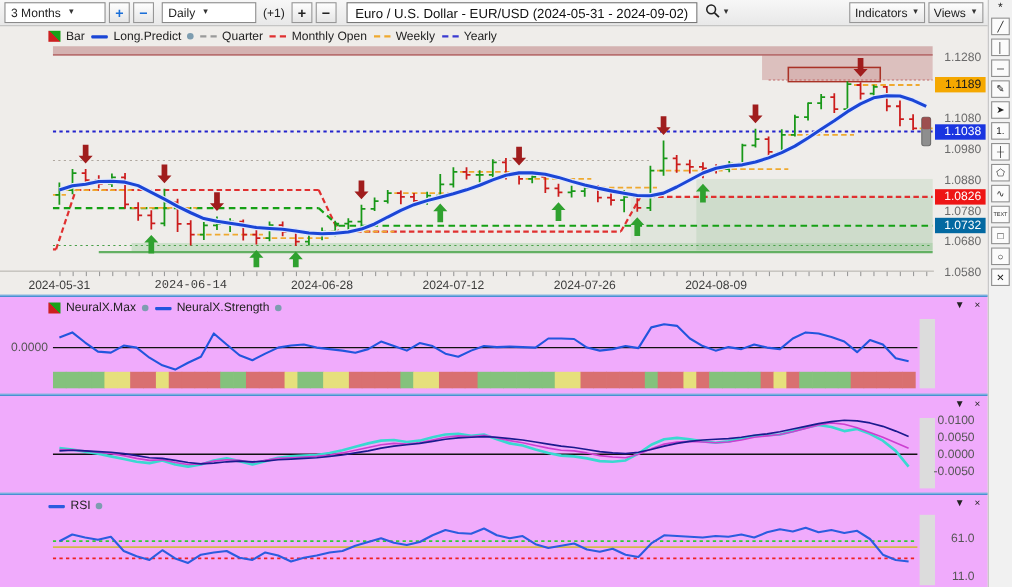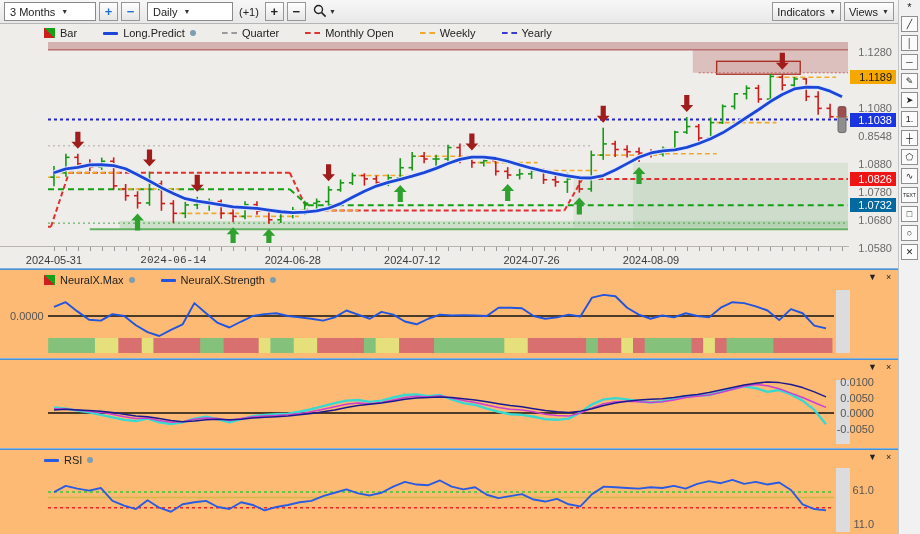--- a/index.html
+++ b/index.html
@@ -12,41 +12,41 @@
   .tb-btn{height:19px;min-width:19px;border:1px solid #979797;background:linear-gradient(#fefefe,#e6e6e6);font-size:13px;font-weight:bold;display:flex;align-items:center;justify-content:center;color:#222;padding:0 4px;cursor:default}
   .tb-btn.blue{color:#1b6fd8}
   .tb-label{font-size:11px;color:#222;padding:0 3px}
   .tb-title{height:19px;background:#fff;border:1px solid #777;font-size:12px;padding:0 7px;display:flex;align-items:center;white-space:nowrap;color:#111;margin-left:6px}
   .search-wrap{display:flex;align-items:center;gap:2px;margin-left:4px}
   .arr-sm{font-size:7px;color:#333}
   .tb-right{margin-left:auto;display:flex;gap:3px}
   .tb-btn.wide{font-weight:normal;font-size:11px;gap:4px}
   .content-col{position:absolute;left:0;top:0;width:898px;height:534px}
   .main-region{position:absolute;left:0;top:24px;width:898px;height:244px;background:#efedea}
-  .legend-row{position:absolute;left:44px;top:1px;height:16px;display:flex;gap:26px;align-items:center;font-size:11px;color:#222;white-space:nowrap}
+  .legend-row{position:absolute;left:44px;top:1px;height:16px;display:flex;gap:6px;align-items:center;font-size:11px;color:#222;white-space:nowrap}
   .li{display:flex;align-items:center;gap:5px}
   .li .dot{width:6px;height:6px;border-radius:50%;background:#7d9db0;display:inline-block}
   #svg-main{position:absolute;left:48px;top:18px;background:transparent}
   .yaxis{position:absolute;left:849px;top:18px;width:48px;height:242px;font-size:11px;color:#6a6a6a}
   .yaxis .pl{position:absolute;right:5px;white-space:nowrap}
   .yaxis .badge{position:absolute;left:1px;right:1px;text-align:right;padding:1px 4px 0 0;font-weight:normal;font-size:11px;height:14px;line-height:13px}
   .xaxis{position:absolute;left:0;top:222px;width:849px;height:22px;border-top:1px solid #b8b5b0;color:#3c3c3c}
   .xaxis .tick{position:absolute;top:0;width:1px;height:4px;background:#9a9a9a}
   .xaxis .xl{position:absolute;top:7px;transform:translateX(-50%);white-space:nowrap}
   .sep{position:absolute;left:0;width:898px;height:2px;background:#4a90d2;border-top:1px solid #7fb2e0}
   .s1{top:268px}.s2{top:358px}.s3{top:448px}
-  .panel{position:absolute;left:0;width:898px;background:#fdba74}
+  .panel{position:absolute;left:0;width:898px;background:#f0abfc}
   .p2{top:270px;height:88px}.p3{top:360px;height:88px}.p4{top:450px;height:84px}
   .panel .legend-row{left:44px;top:2px}
   .panel svg{position:absolute;left:48px}
   .pctrl{position:absolute;top:2px;left:868px;font-size:9px;color:#222;display:flex;gap:9px}
   .pctrl span{cursor:default}
   .axis-left{position:absolute;left:10px;font-size:11px;color:#555}
   .axis-labels{position:absolute;left:852px;top:0;width:46px;height:100%;font-size:11px;color:#555}
-  .axis-labels span{position:absolute;right:24px;white-space:nowrap}
+  .axis-labels span{position:absolute;right:12px;white-space:nowrap}
   .rail{position:absolute;right:0;top:0;width:22px;height:534px;background:#f1f1f1;border-left:1px solid #c4c4c4;display:flex;flex-direction:column;align-items:center;padding-top:1px;gap:3px}
   .rail .tool{width:17px;height:16px;border:1px solid #8f8f8f;background:#fbfbfb;font-size:9px;line-height:1;display:flex;align-items:center;justify-content:center;color:#222;cursor:default}
   .rail .tool.first{border:none;background:none;font-size:11px;height:12px}
   .rail .tool.txt{font-size:5px;letter-spacing:0}
 </style>
 </head>
 <body>
 
 <div class="content-col">
 
@@ -57,20 +57,21 @@
     </div>
     <button class="tb-btn blue">+</button>
     <button class="tb-btn blue">−</button>
     <div class="tb-select w86" style="margin-left:4px">
       <span>Daily</span>
       <span class="arr">▼</span>
     </div>
     <span class="tb-label">(+1)</span>
     <button class="tb-btn">+</button>
     <button class="tb-btn">−</button>
+    <div class="tb-title">Euro / U.S. Dollar - EUR/USD (2024-05-31 - 2024-09-02)</div>
     <div class="search-wrap">
       <span>
         <svg width="14" height="14" viewBox="0 0 14 14">
             <circle cx="5.5" cy="5.5" r="4" fill="none" stroke="#222" stroke-width="1.4"></circle>
             <line x1="8.6" y1="8.6" x2="12.6" y2="12.6" stroke="#222" stroke-width="1.6"></line>
           </svg>
       </span>
       <span class="arr-sm">▼</span>
     </div>
     <div class="tb-right">
@@ -502,21 +503,21 @@
         <path d="M 349.63880597014924 160.01253481894148 L 354.8388059701493 160.01253481894148 L 354.8388059701493 150.01253481894148 L 358.63880597014924 150.01253481894148 L 352.23880597014926 143.01253481894148 L 345.8388059701493 150.01253481894148 L 349.63880597014924 150.01253481894148 Z" fill="#2fa12f"></path>
         <path d="M 457.10149253731345 158.89275766016723 L 462.3014925373135 158.89275766016723 L 462.3014925373135 148.89275766016723 L 466.10149253731345 148.89275766016723 L 459.70149253731347 141.89275766016723 L 453.3014925373135 148.89275766016723 L 457.10149253731345 148.89275766016723 Z" fill="#2fa12f"></path>
         <path d="M 528.7432835820896 172.61002785515308 L 533.9432835820896 172.61002785515308 L 533.9432835820896 162.61002785515308 L 537.7432835820896 162.61002785515308 L 531.3432835820896 155.61002785515308 L 524.9432835820896 162.61002785515308 L 528.7432835820896 162.61002785515308 Z" fill="#2fa12f"></path>
         <path d="M 588.4447761194031 142.0961002785516 L 593.6447761194031 142.0961002785516 L 593.6447761194031 132.0961002785516 L 597.4447761194031 132.0961002785516 L 591.0447761194031 125.09610027855159 L 584.6447761194031 132.0961002785516 L 588.4447761194031 132.0961002785516 Z" fill="#2fa12f"></path>
         <rect x="790" y="64.54456824512566" width="8" height="26" rx="2" fill="#8e8e8e" stroke="#6d6d6d"></rect>
         <rect x="790" y="64.54456824512566" width="8" height="11" rx="2" fill="#a23a3a" opacity="0.75"></rect>
       </svg>
     <div class="yaxis" id="yaxis-main">
         <span class="pl" style="top: 3.79805px;">1.1280</span>
         <span class="pl" style="top: 59.7869px;">1.1080</span>
-        <span class="pl" style="top: 87.7813px;">0.8548</span>
+        <span class="pl" style="top: 87.7813px;">1.0980</span>
         <span class="pl" style="top: 115.776px;">1.0880</span>
         <span class="pl" style="top: 143.77px;">1.0780</span>
         <span class="pl" style="top: 171.765px;">1.0680</span>
         <span class="pl" style="top: 199.759px;">1.0580</span>
         <span class="badge" style="top: 28.273px; background: rgb(245, 168, 0); color: rgb(26, 26, 26);">1.1189</span>
         <span class="badge" style="top: 70.5446px; background: rgb(26, 53, 224); color: rgb(255, 255, 255);">1.1038</span>
         <span class="badge" style="top: 129.893px; background: rgb(238, 21, 21); color: rgb(255, 255, 255);">1.0826</span>
         <span class="badge" style="top: 156.208px; background: #0369a1; color: rgb(255, 255, 255);">1.0732</span>
       </div>
     <div class="xaxis" id="xaxis">

